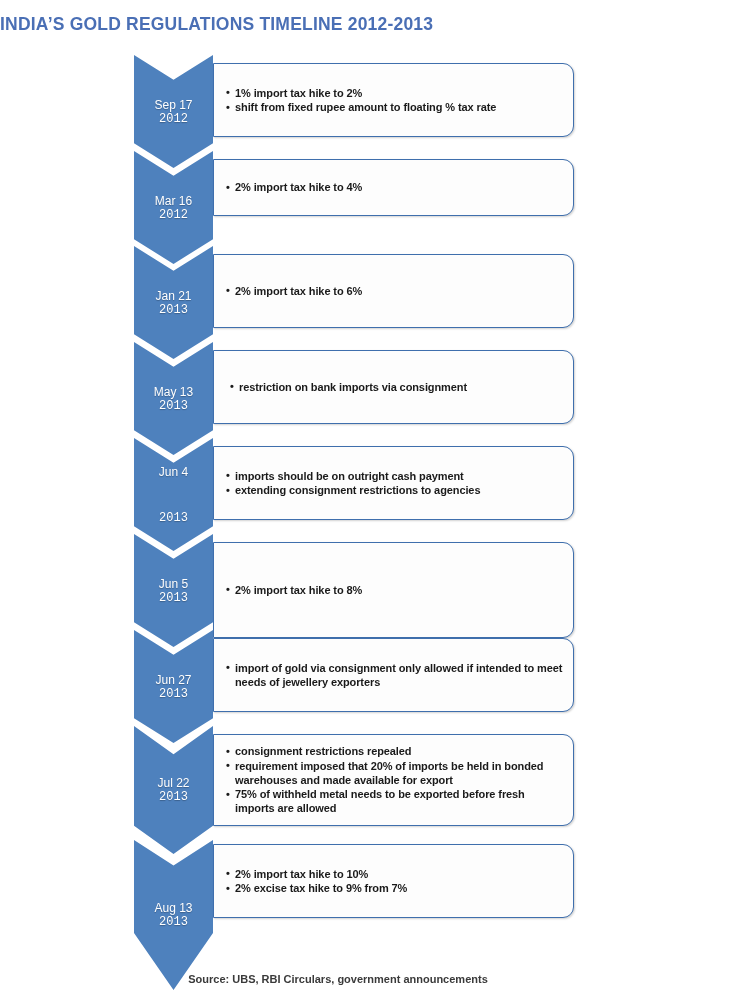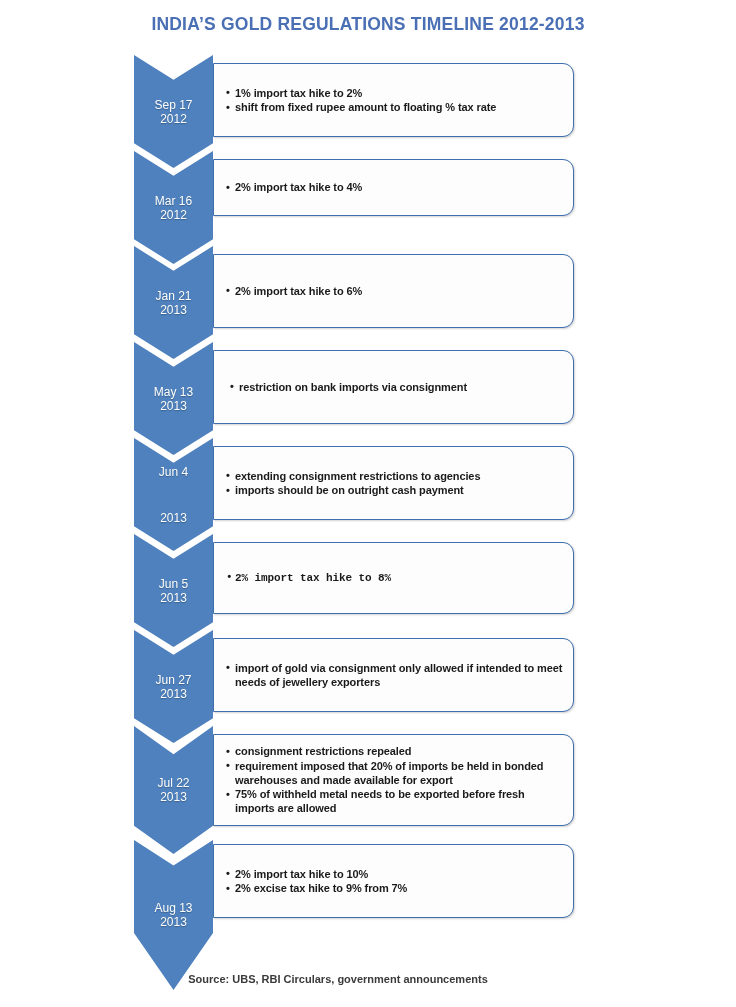--- a/index.html
+++ b/index.html
@@ -13,21 +13,21 @@
     font-family: "Liberation Sans", sans-serif;
     overflow: hidden;
     position: relative;
   }
 
   #title {
     position: absolute;
     left: 0;
     top: 14px;
     width: 736px;
-    text-align: center;
+    text-align: left;
     font-size: 17.5px;
     font-weight: bold;
     letter-spacing: 0.2px;
     color: #4a6fb5;
     white-space: nowrap;
   }
 
   #timeline {
     position: absolute;
     left: 134px;
@@ -66,20 +66,21 @@
     text-align: center;
     white-space: nowrap;
     text-shadow: 0 1px 1px rgba(0,0,0,0.25);
   }
   .chev-year {
     font-size: 12px;
     line-height: 14px;
     text-align: left;
     white-space: nowrap;
     text-shadow: 0 1px 1px rgba(0,0,0,0.25);
+    font-family: Liberation Mono, monospace;
   }
 
   
   .card {
     position: absolute;
     left: 79px;
     width: 361px;
     box-sizing: border-box;
     background: #fdfdfd;
     border: 1.4px solid #3f6fad;
@@ -177,31 +178,31 @@
         </ul>
       </div>
     </div>
     <div class="row" style="position: absolute; left: 0px; top: 383px; height: 113px;">
       <div class="chev" style="height: 113px; gap: 32px;">
         <div class="chev-date">Jun 4</div>
         <div class="chev-year">2013</div>
       </div>
       <div class="card" style="top: 8px; height: 74px;">
         <ul class="bullets">
+          <li>imports should be on outright cash payment</li>
           <li>extending consignment restrictions to agencies</li>
-          <li>imports should be on outright cash payment</li>
         </ul>
       </div>
     </div>
     <div class="row" style="position: absolute; left: 0px; top: 479px; height: 113px;">
       <div class="chev" style="height: 113px;">
         <div class="chev-date">Jun 5</div>
         <div class="chev-year">2013</div>
       </div>
-      <div class="card" style="top: 8px; height: 72px; font-family: Liberation Mono, monospace;">
+      <div class="card" style="top: 8px; height: 96px;">
         <ul class="bullets">
           <li>2% import tax hike to 8%</li>
         </ul>
       </div>
     </div>
     <div class="row" style="position: absolute; left: 0px; top: 575px; height: 113px;">
       <div class="chev" style="height: 113px;">
         <div class="chev-date">Jun 27</div>
         <div class="chev-year">2013</div>
       </div>

